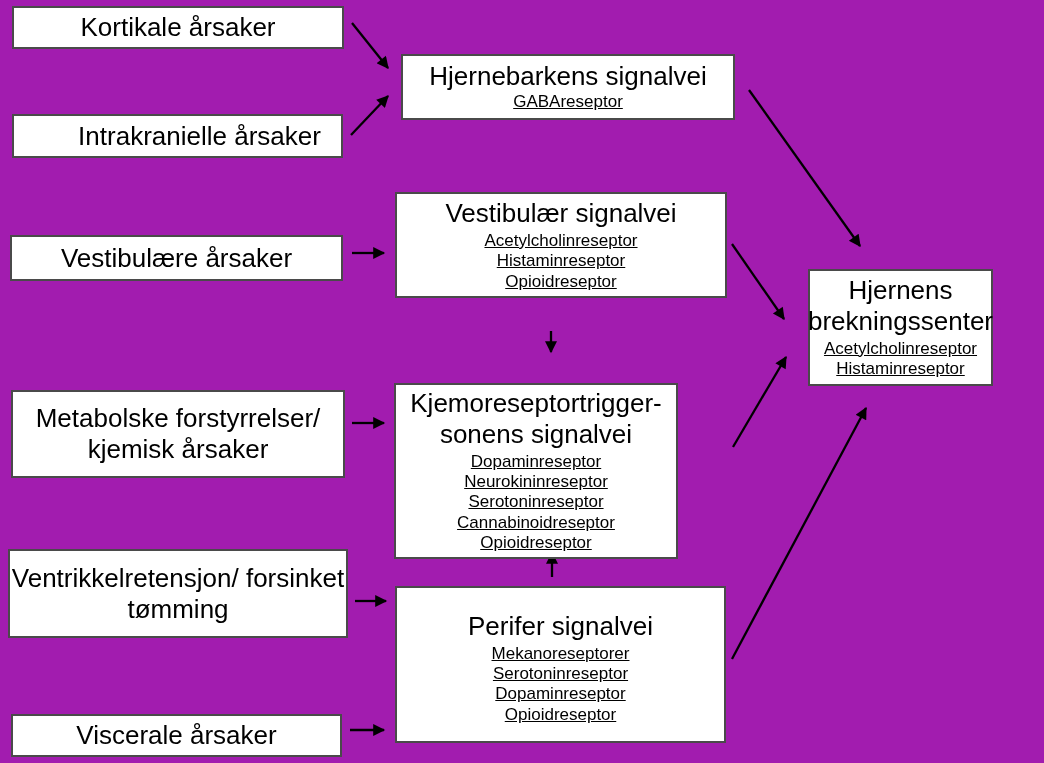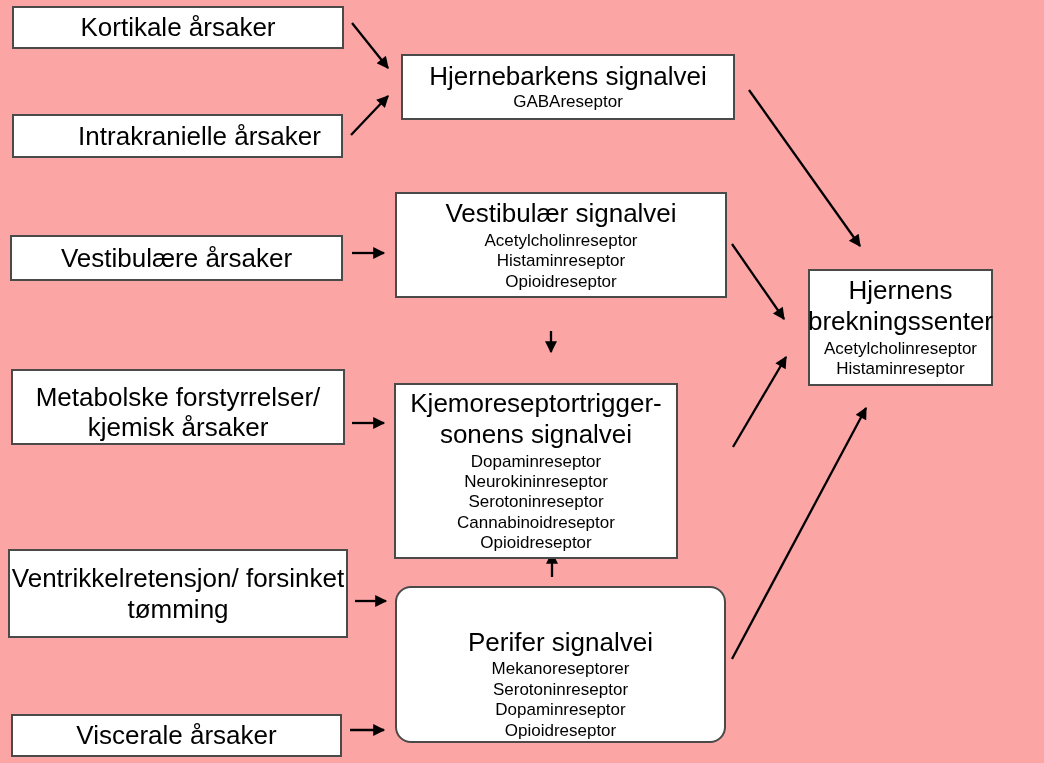--- a/index.html
+++ b/index.html
@@ -5,21 +5,21 @@
   html, body {
     margin: 0;
     padding: 0;
     background: #ffffff;
     font-family: "Liberation Sans", sans-serif;
   }
   .canvas {
     position: relative;
     width: 1044px;
     height: 763px;
-    background: #fca5a5;
+    background: #a21caf;
     overflow: hidden;
   }
   .arrows-layer {
     position: absolute;
     left: 0; top: 0;
     width: 1044px;
     height: 763px;
     pointer-events: none;
   }
   .box {
@@ -28,33 +28,33 @@
     border: 2px solid #4a4a4a;
     background: #ffffff;
     display: flex;
     flex-direction: column;
     align-items: center;
     justify-content: center;
     text-align: center;
     color: #000000;
   }
   .box.top-align {
-    justify-content: flex-end;
+    justify-content: center;
     padding-top: 7px;
-    border-radius: 16px;
   }
   .big {
     font-size: 26px;
     line-height: 1.18;
     color: #000000;
   }
   .small {
     font-size: 17px;
     line-height: 1.2;
     color: #000000;
+    text-decoration: underline;
   }
   .title-gap {
     margin-bottom: 2px;
   }
 </style>
 </head>
 <body>
 
 <div class="canvas">
 
@@ -85,21 +85,21 @@
   </div>
 
   <div class="box" style="left:12px; top:114px; width:331px; height:44px;padding-left:44px;">
     <div class="big">Intrakranielle årsaker</div>
   </div>
 
   <div class="box" style="left:10px; top:235px; width:333px; height:46px;">
     <div class="big">Vestibulære årsaker</div>
   </div>
 
-  <div class="box" style="left:11px; top:369px; width:334px; height:76px;justify-content:flex-end;">
+  <div class="box" style="left:11px; top:390px; width:334px; height:88px;">
     <div class="big">Metabolske forstyrrelser/ kjemisk årsaker</div>
   </div>
 
   <div class="box" style="left:8px; top:549px; width:340px; height:89px;">
     <div class="big">Ventrikkelretensjon/ forsinket tømming</div>
   </div>
 
   <div class="box" style="left:11px; top:714px; width:331px; height:43px;">
     <div class="big">Viscerale årsaker</div>
   </div>

